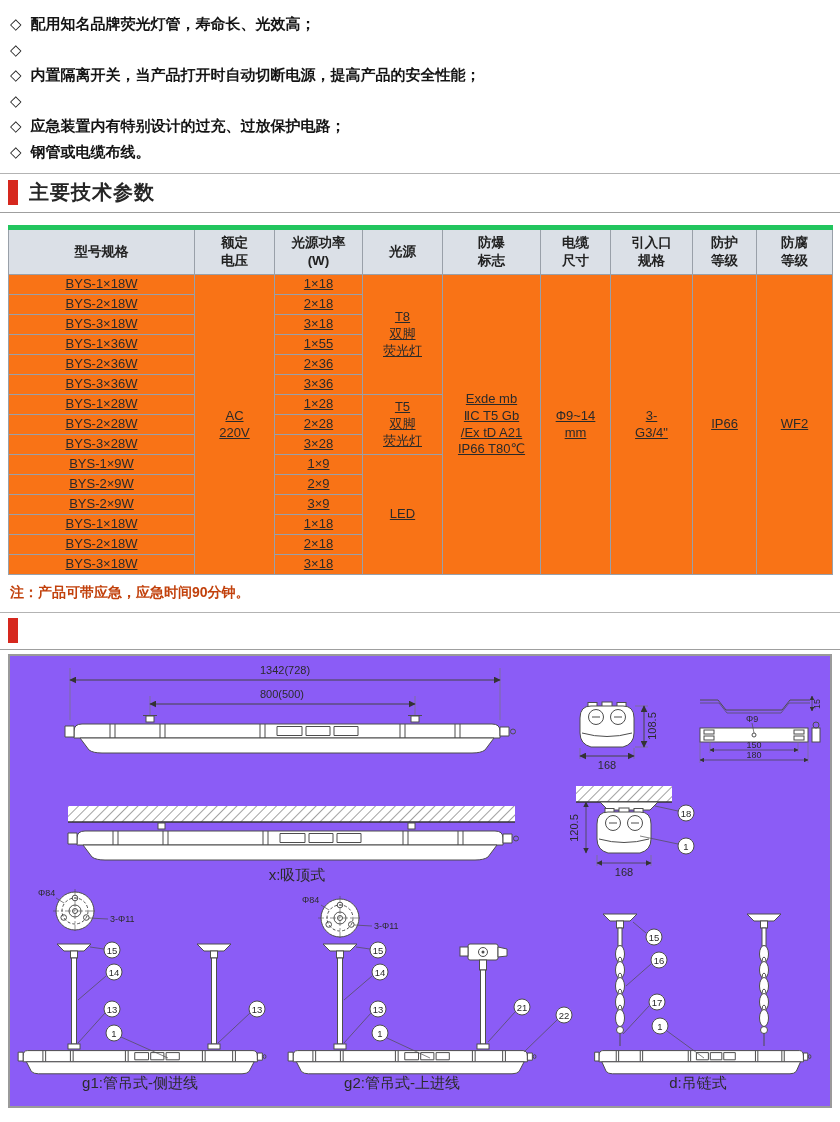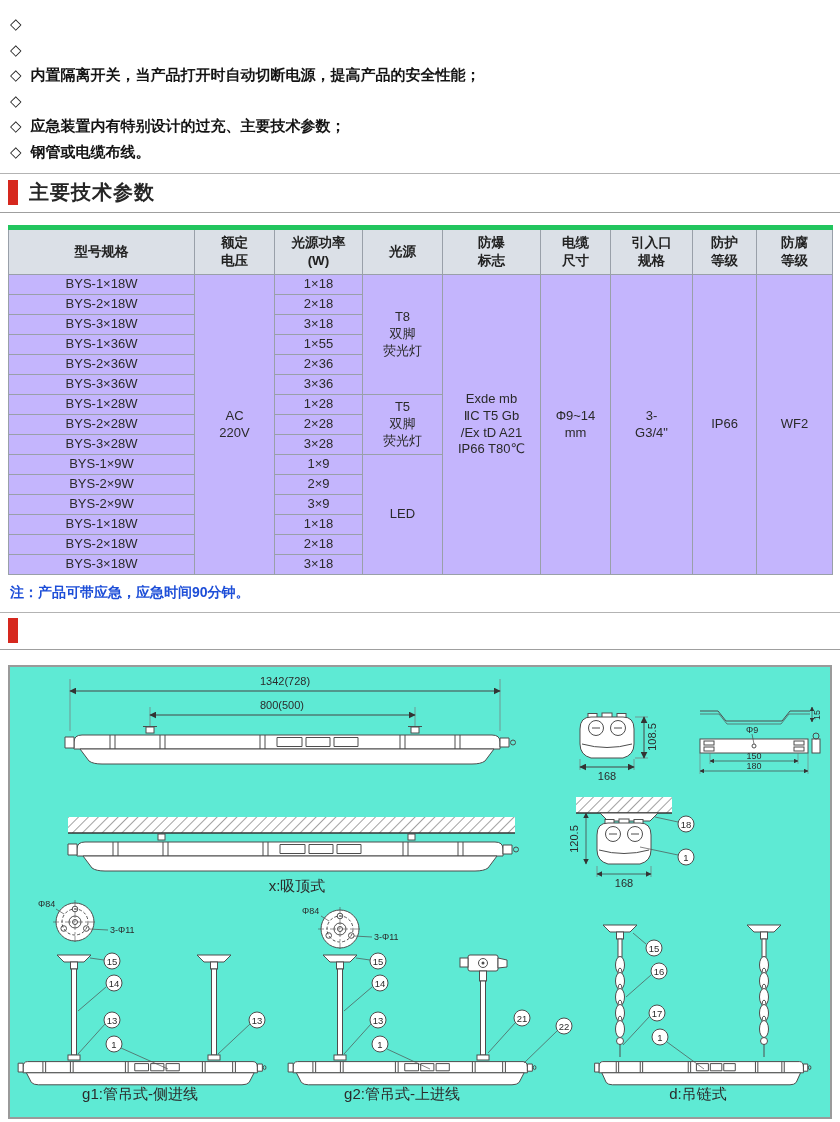--- a/index.html
+++ b/index.html
@@ -22,51 +22,52 @@
   
   table.spec{
     border-collapse:collapse;table-layout:fixed;width:824px;margin:12px 8px 0 8px;
     border-top:5px solid #22c55e;
   }
   table.spec th,table.spec td{
     border:1px solid #99a0a9;text-align:center;vertical-align:middle;
     white-space:pre-line;padding:0;
   }
   table.spec thead th{background:#dbe0e7;height:44px;font-size:13.5px;font-weight:bold;line-height:1.3;color:#222;}
-  table.spec tbody td{background:#c4b5fd;height:19px;font-size:13px;line-height:1.3;color:#2a2a2a;}
+  table.spec tbody td{background:#f97316;height:19px;font-size:13px;line-height:1.3;color:#2a2a2a;text-decoration:underline;}
   
-  .note{color:#1d4ed8;font-weight:bold;font-size:14px;margin:9px 10px 10px 10px;}
+  .note{color:#c2410c;font-weight:bold;font-size:14px;margin:9px 10px 10px 10px;}
   
-  .panel{width:820px;height:450px;margin:15px 8px 0 8px;border:2px solid #9a9a9a;background:#5eead4;}
+  .panel{width:820px;height:450px;margin:4px 8px 0 8px;border:2px solid #9a9a9a;background:#8b5cf6;}
   svg text{font-family:"Liberation Sans","DejaVu Sans",sans-serif;fill:#2b2b2b;}
   .dim{font-size:11px;}
   .dimsmall{font-size:9px;}
   .cap{font-size:15px;}
   .co{font-size:9.5px;}
 </style>
 </head>
 <body>
 
 <div class="features">
   <div class="feat">
       <span class="diamond">◇</span>
+      <span>配用知名品牌荧光灯管，寿命长、光效高；</span>
     </div>
   <div class="feat">
       <span class="diamond">◇</span>
     </div>
   <div class="feat">
       <span class="diamond">◇</span>
       <span>内置隔离开关，当产品打开时自动切断电源，提高产品的安全性能；</span>
     </div>
   <div class="feat">
       <span class="diamond">◇</span>
     </div>
   <div class="feat">
       <span class="diamond">◇</span>
-      <span>应急装置内有特别设计的过充、主要技术参数；</span>
+      <span>应急装置内有特别设计的过充、过放保护电路；</span>
     </div>
   <div class="feat">
       <span class="diamond">◇</span>
       <span>钢管或电缆布线。</span>
     </div>
 </div>
 
 <div class="section-header">
   <span class="red-bar"></span>
   <span class="section-title">主要技术参数</span>

